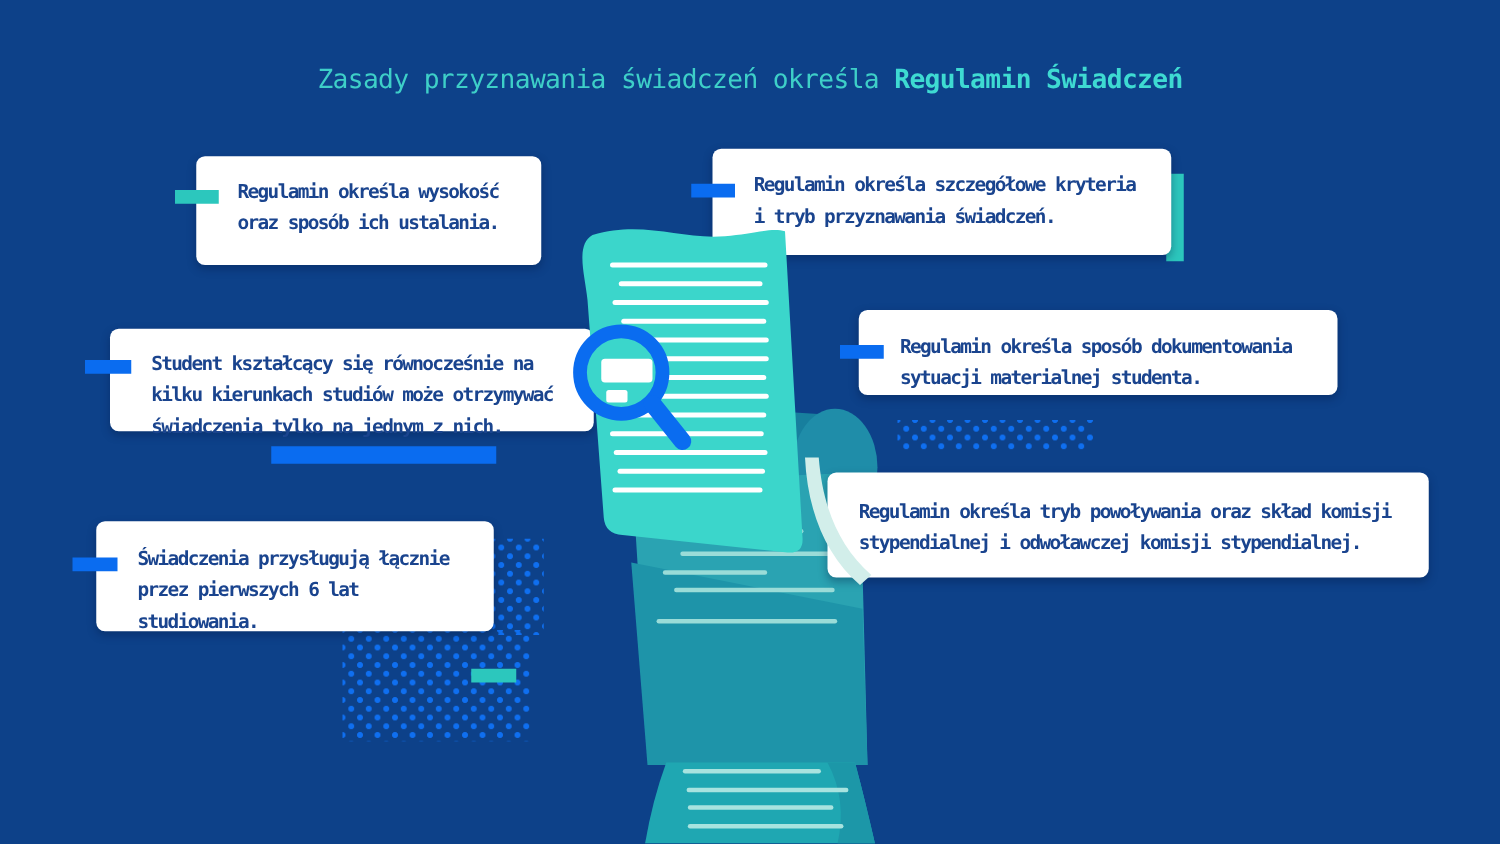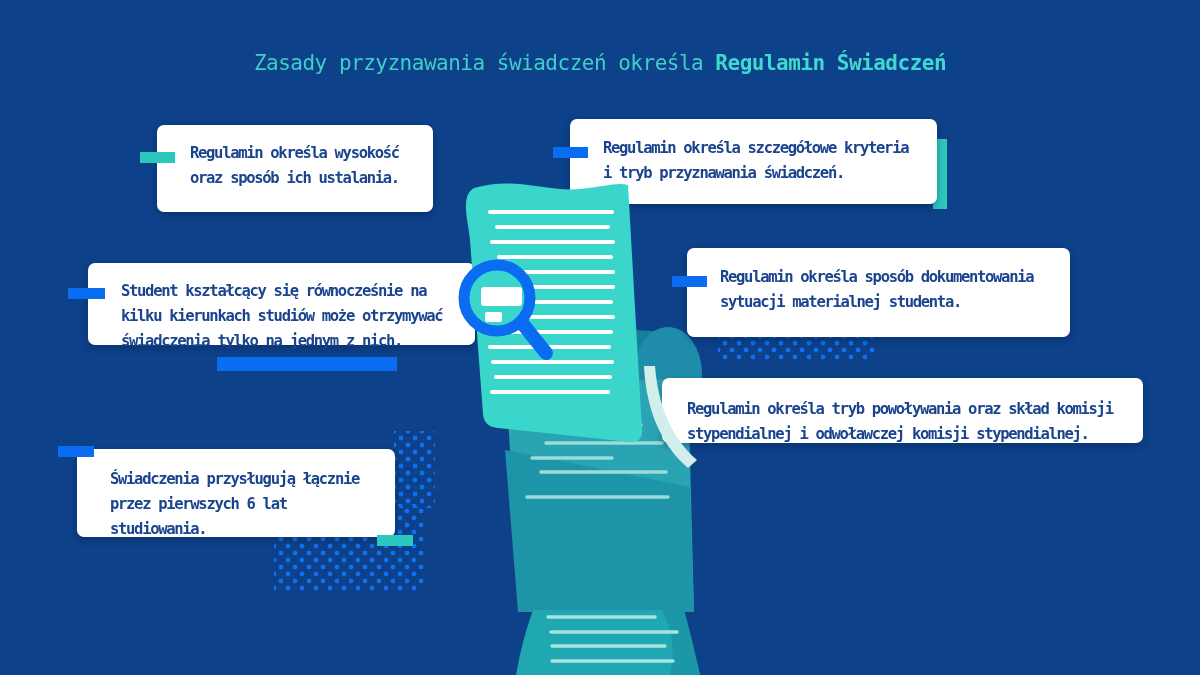--- a/index.html
+++ b/index.html
@@ -19,23 +19,23 @@
   .card{
     position:absolute;background:#FFFFFF;border-radius:7px;
     color:#1A448E;font-weight:bold;font-size:15.5px;line-height:25px;
     letter-spacing:-1.3px;white-space:pre-line;
     box-shadow:0 3px 7px rgba(4,24,64,.35);
     z-index:2;box-sizing:border-box;
   }
   .c1{left:157px;top:125px;width:276px;height:87px;padding:16px 8px 0 33px;}
   .c2{left:570px;top:119px;width:367px;height:85px;padding:17px 8px 0 33px;}
   .c3{left:88px; top:263px;width:387px;height:82px;padding:16px 8px 0 33px;}
-  .c4{left:687px;top:248px;width:383px;height:89px;padding:17px 8px 0 33px;}
-  .c5{left:662px;top:378px;width:481px;height:65px;padding:19px 8px 11px 25px;}
-  .c6{left:77px; top:417px;width:318px;height:88px;padding:18px 8px 0 33px;margin-top:32px;}
+  .c4{left:687px;top:248px;width:383px;height:68px;padding:17px 8px 0 33px;}
+  .c5{left:662px;top:378px;width:481px;height:84px;padding:19px 8px 11px 25px;}
+  .c6{left:77px; top:417px;width:318px;height:88px;padding:18px 8px 0 33px;}
   .c7{left:397px;top:508px;width:653px;height:102px;padding:15px 8px 0 33px;}
   
   .bar{position:absolute;z-index:3;}
   .teal{background:#2CC7BD;}
   .blue{background:#0A6CF0;}
   .b1{left:140px;top:152px;width:35px;height:11px;}
   .b2{left:553px;top:147px;width:35px;height:11px;}
   .b3{left:68px; top:288px;width:37px;height:11px;}
   .b4{left:672px;top:276px;width:35px;height:11px;}
   .b6{left:58px; top:446px;width:36px;height:11px;}

